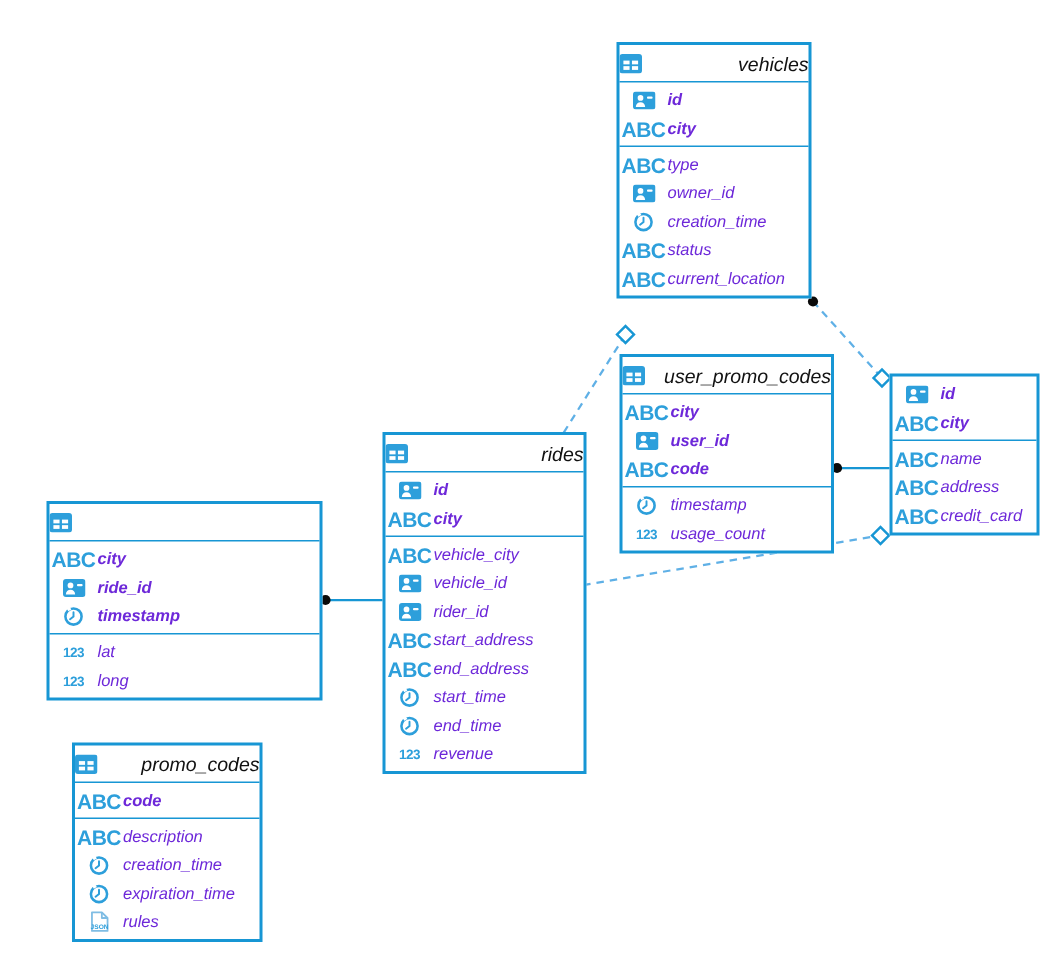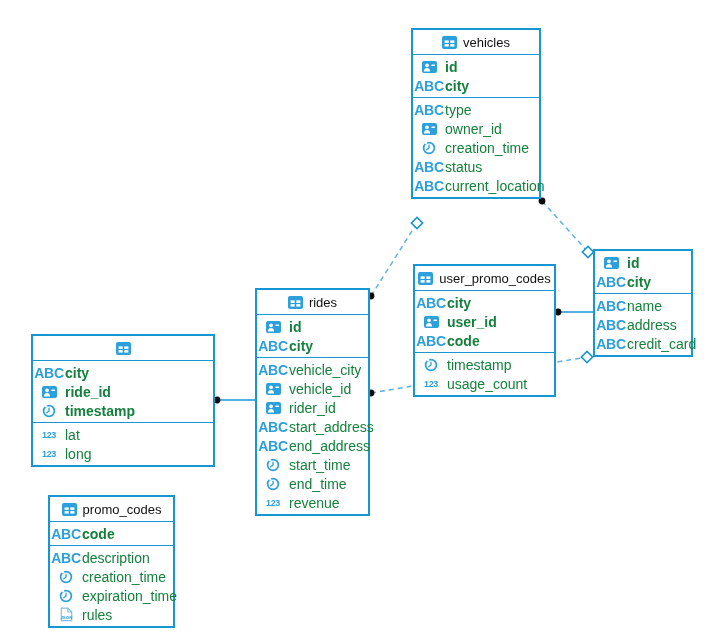--- a/index.html
+++ b/index.html
@@ -6,31 +6,31 @@
   #canvas{
     position:relative;width:705px;height:636px;background:#ffffff;overflow:hidden;
     font-family:"Liberation Sans", sans-serif;
   }
   #wires{position:absolute;left:0;top:0;width:705px;height:636px;}
   .table-box{
     position:absolute;background:#ffffff;border:2px solid #1796d4;
     box-sizing:border-box;z-index:2;
   }
   .table-header{
-    display:flex;align-items:center;justify-content:center;gap:6px;
-    height:24px;border-bottom:1px solid #1796d4;white-space:nowrap;
+    display:flex;align-items:center;justify-content:space-between;gap:6px;
+    height:24px;border-bottom:1px solid #1796d4;white-space:nowrap;font-style:italic;
   }
   .table-title{font-size:13px;color:#111;}
   .section{padding:2px 0;}
   .section.pk{border-bottom:1px solid #1796d4;}
   .column-row{
     display:flex;align-items:center;gap:6px;height:19px;padding-left:6px;
     white-space:nowrap;
   }
-  .column-row .col-label{font-size:14px;color:#15803d;}
+  .column-row .col-label{font-size:11px;color:#6d28d9;font-style:italic;}
   .column-row.bold .col-label{font-weight:700;}
   .type-icon{
     display:inline-flex;align-items:center;justify-content:center;
     width:20px;min-width:20px;height:14px;
   }
   .txt-icon{
     font-size:14px;font-weight:700;color:#2d9fdb;letter-spacing:-0.3px;
     line-height:14px;
   }
   .hdr-icon{display:inline-flex;align-items:center;}
@@ -121,21 +121,21 @@
           <span class="col-label">status</span>
         </div>
         <div class="column-row">
           <span class="type-icon">
             <span class="txt-icon">ABC</span>
           </span>
           <span class="col-label">current_location</span>
         </div>
       </div>
     </div>
-    <div class="table-box" style="left: 413px; top: 264px; width: 143px;">
+    <div class="table-box" style="left: 413px; top: 236px; width: 143px;">
       <div class="table-header">
         <span class="hdr-icon">
           <svg width="15" height="13" viewBox="0 0 15 13">
             <rect width="15" height="13" rx="2" fill="#2d9fdb"></rect>
             <rect x="2.6" y="4.4" width="4.1" height="2.5" fill="#fff"></rect>
             <rect x="8.3" y="4.4" width="4.1" height="2.5" fill="#fff"></rect>
             <rect x="2.6" y="8.1" width="4.1" height="2.5" fill="#fff"></rect>
             <rect x="8.3" y="8.1" width="4.1" height="2.5" fill="#fff"></rect>
           </svg>
         </span>
@@ -219,21 +219,21 @@
           <span class="col-label">address</span>
         </div>
         <div class="column-row">
           <span class="type-icon">
             <span class="txt-icon">ABC</span>
           </span>
           <span class="col-label">credit_card</span>
         </div>
       </div>
     </div>
-    <div class="table-box" style="left: 255px; top: 288px; width: 115px;">
+    <div class="table-box" style="left: 255px; top: 288px; width: 136px;">
       <div class="table-header">
         <span class="hdr-icon">
           <svg width="15" height="13" viewBox="0 0 15 13">
             <rect width="15" height="13" rx="2" fill="#2d9fdb"></rect>
             <rect x="2.6" y="4.4" width="4.1" height="2.5" fill="#fff"></rect>
             <rect x="8.3" y="4.4" width="4.1" height="2.5" fill="#fff"></rect>
             <rect x="2.6" y="8.1" width="4.1" height="2.5" fill="#fff"></rect>
             <rect x="8.3" y="8.1" width="4.1" height="2.5" fill="#fff"></rect>
           </svg>
         </span>

